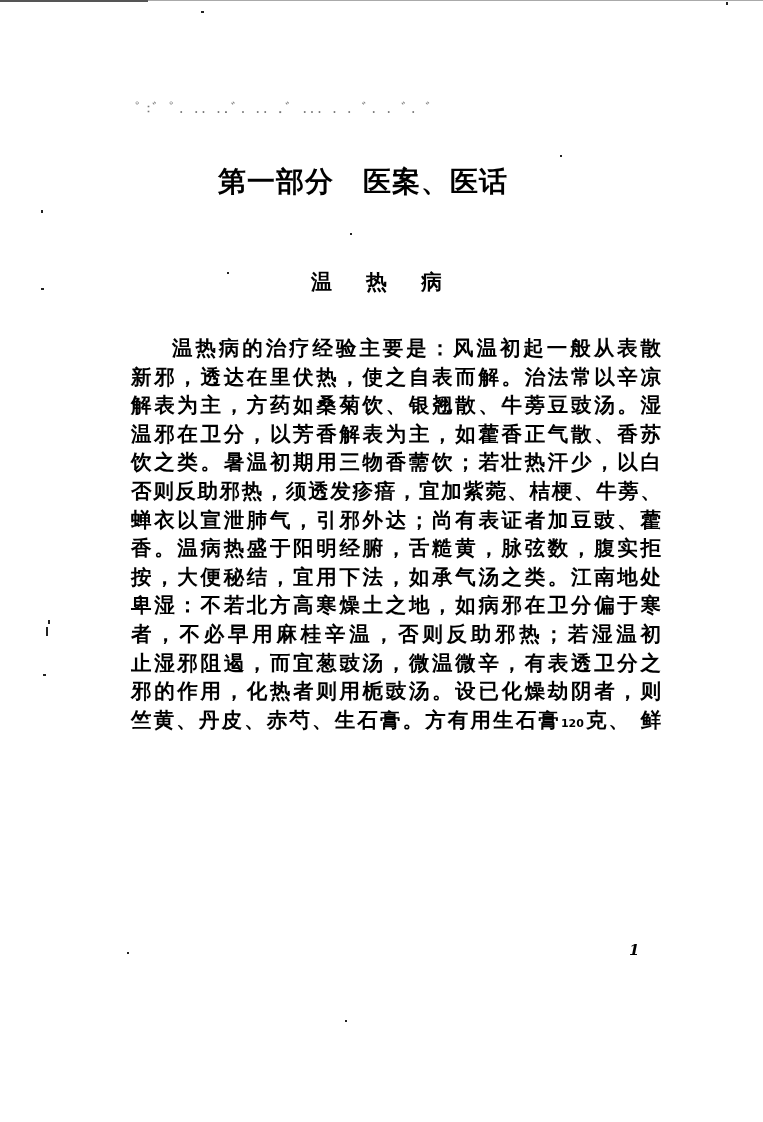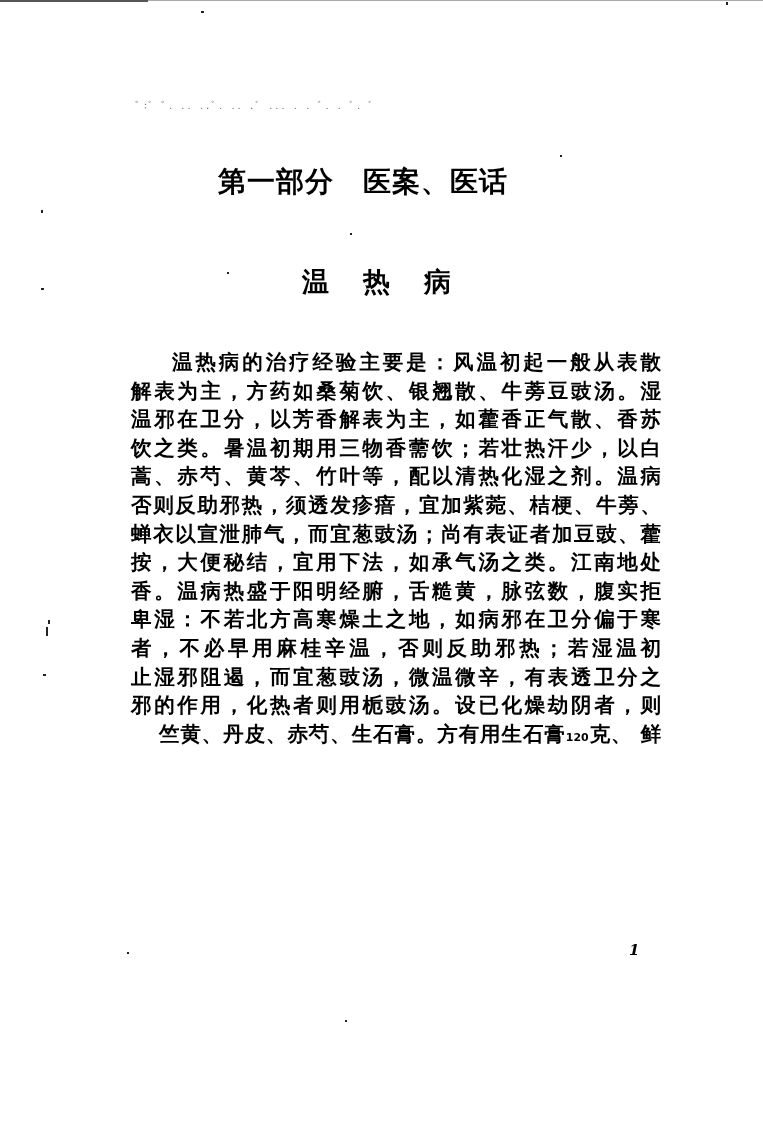--- a/index.html
+++ b/index.html
@@ -2,34 +2,34 @@
 <html><head>
   <meta charset="utf-8">
   <style>
     html, body { margin: 0; padding: 0; background: #ffffff; }
     body { width: 763px; height: 1122px; position: relative; overflow: hidden;
            font-family: "DejaVu Serif", "Liberation Serif", serif; color: #000; }
     .top-bar-dark { position: absolute; left: 0; top: 0; width: 148px; height: 2px; background: #555; }
     .top-bar-light { position: absolute; left: 148px; top: 0; width: 615px; height: 1px; background: #aaa; }
     .speck { position: absolute; background: #222; }
     .noise-row { position: absolute; left: 135px; top: 100px; width: 540px; height: 14px;
-                 font-size: 10px; letter-spacing: 3px; color: #777; white-space: nowrap; overflow: hidden; }
+                 font-size: 14px; letter-spacing: 3px; color: #777; white-space: nowrap; overflow: hidden; }
     .part-title { position: absolute; left: 0; width: 726px; top: 164px; text-align: center;
                   font-size: 28px; font-weight: bold; letter-spacing: 1px; line-height: 36px;
                   font-family: "DejaVu Sans", "Liberation Sans", sans-serif; }
     .section-title { position: absolute; left: 0; width: 763px; top: 268px; text-align: center;
-                     font-size: 27px; line-height: 28px; letter-spacing: 34px; padding-left: 24px;
+                     font-size: 21px; line-height: 28px; letter-spacing: 34px; padding-left: 24px;
                      box-sizing: border-box; font-weight: bold;
                      font-family: "DejaVu Sans", "Liberation Sans", sans-serif; }
-    .body-text { position: absolute; left: 131px; top: 348px; width: 530px; }
+    .body-text { position: absolute; left: 131px; top: 334px; width: 530px; }
     .line { height: 28.6px; line-height: 28.6px; font-size: 20.5px; font-weight: bold;
             white-space: nowrap; text-align: justify; text-align-last: justify; letter-spacing: 0px;
             font-family: "DejaVu Sans", "Liberation Sans", sans-serif; }
     .line.first { padding-left: 41px; }
-    .line.last { text-align-last: justify; margin-left: 28px; }
+    .line.last { text-align-last: justify; }
     .small-num { font-size: 11px; }
     .page-number { position: absolute; left: 629px; top: 941px; font-size: 15px; font-style: italic; font-weight: bold;
                    font-family: "DejaVu Serif", "Liberation Serif", serif; }
   </style>
 </head>
 <body>
 
 <div class="top-bar-dark"></div>
 <div class="top-bar-light"></div>
 
@@ -47,28 +47,28 @@
 <div class="speck" style="left:560px;top:155px;width:2px;height:2px;"></div>
 <div class="speck" style="left:127px;top:952px;width:2px;height:2px;"></div>
 <div class="speck" style="left:345px;top:1020px;width:2px;height:2px;"></div>
 
 <div class="part-title">第一部分　医案、医话</div>
 
 <div class="section-title">温热病</div>
 
 <div class="body-text">
   <div class="line first">温热病的治疗经验主要是：风温初起一般从表散</div>
+  <div class="line">新邪，透达在里伏热，使之自表而解。治法常以辛凉</div>
   <div class="line">解表为主，方药如桑菊饮、银翘散、牛蒡豆豉汤。湿</div>
   <div class="line">温邪在卫分，以芳香解表为主，如藿香正气散、香苏</div>
   <div class="line">饮之类。暑温初期用三物香薷饮；若壮热汗少，以白</div>
-  <div class="line">蒿、赤芍、黄芩、竹叶等，配以清热化湿之剂。温病</div>
   <div class="line">否则反助邪热，须透发疹瘖，宜加紫菀、桔梗、牛蒡、</div>
-  <div class="line">蝉衣以宣泄肺气，而宜葱豉汤；尚有表证者加豆豉、藿</div>
+  <div class="line">蝉衣以宣泄肺气，引邪外达；尚有表证者加豆豉、藿</div>
+  <div class="line">香。温病热盛于阳明经腑，舌糙黄，脉弦数，腹实拒</div>
   <div class="line">按，大便秘结，宜用下法，如承气汤之类。江南地处</div>
-  <div class="line">香。温病热盛于阳明经腑，舌糙黄，脉弦数，腹实拒</div>
   <div class="line">卑湿：不若北方高寒燥土之地，如病邪在卫分偏于寒</div>
   <div class="line">者，不必早用麻桂辛温，否则反助邪热；若湿温初</div>
   <div class="line">止湿邪阻遏，而宜葱豉汤，微温微辛，有表透卫分之</div>
   <div class="line">邪的作用，化热者则用栀豉汤。设已化燥劫阴者，则</div>
   <div class="line last"><span>竺黄、丹皮、赤芍、生石膏。方有用生石膏</span><span class="small-num">120</span><span>克、 鲜</span></div>
 </div>
 
 <div class="page-number">1</div>
 
 </body></html>

